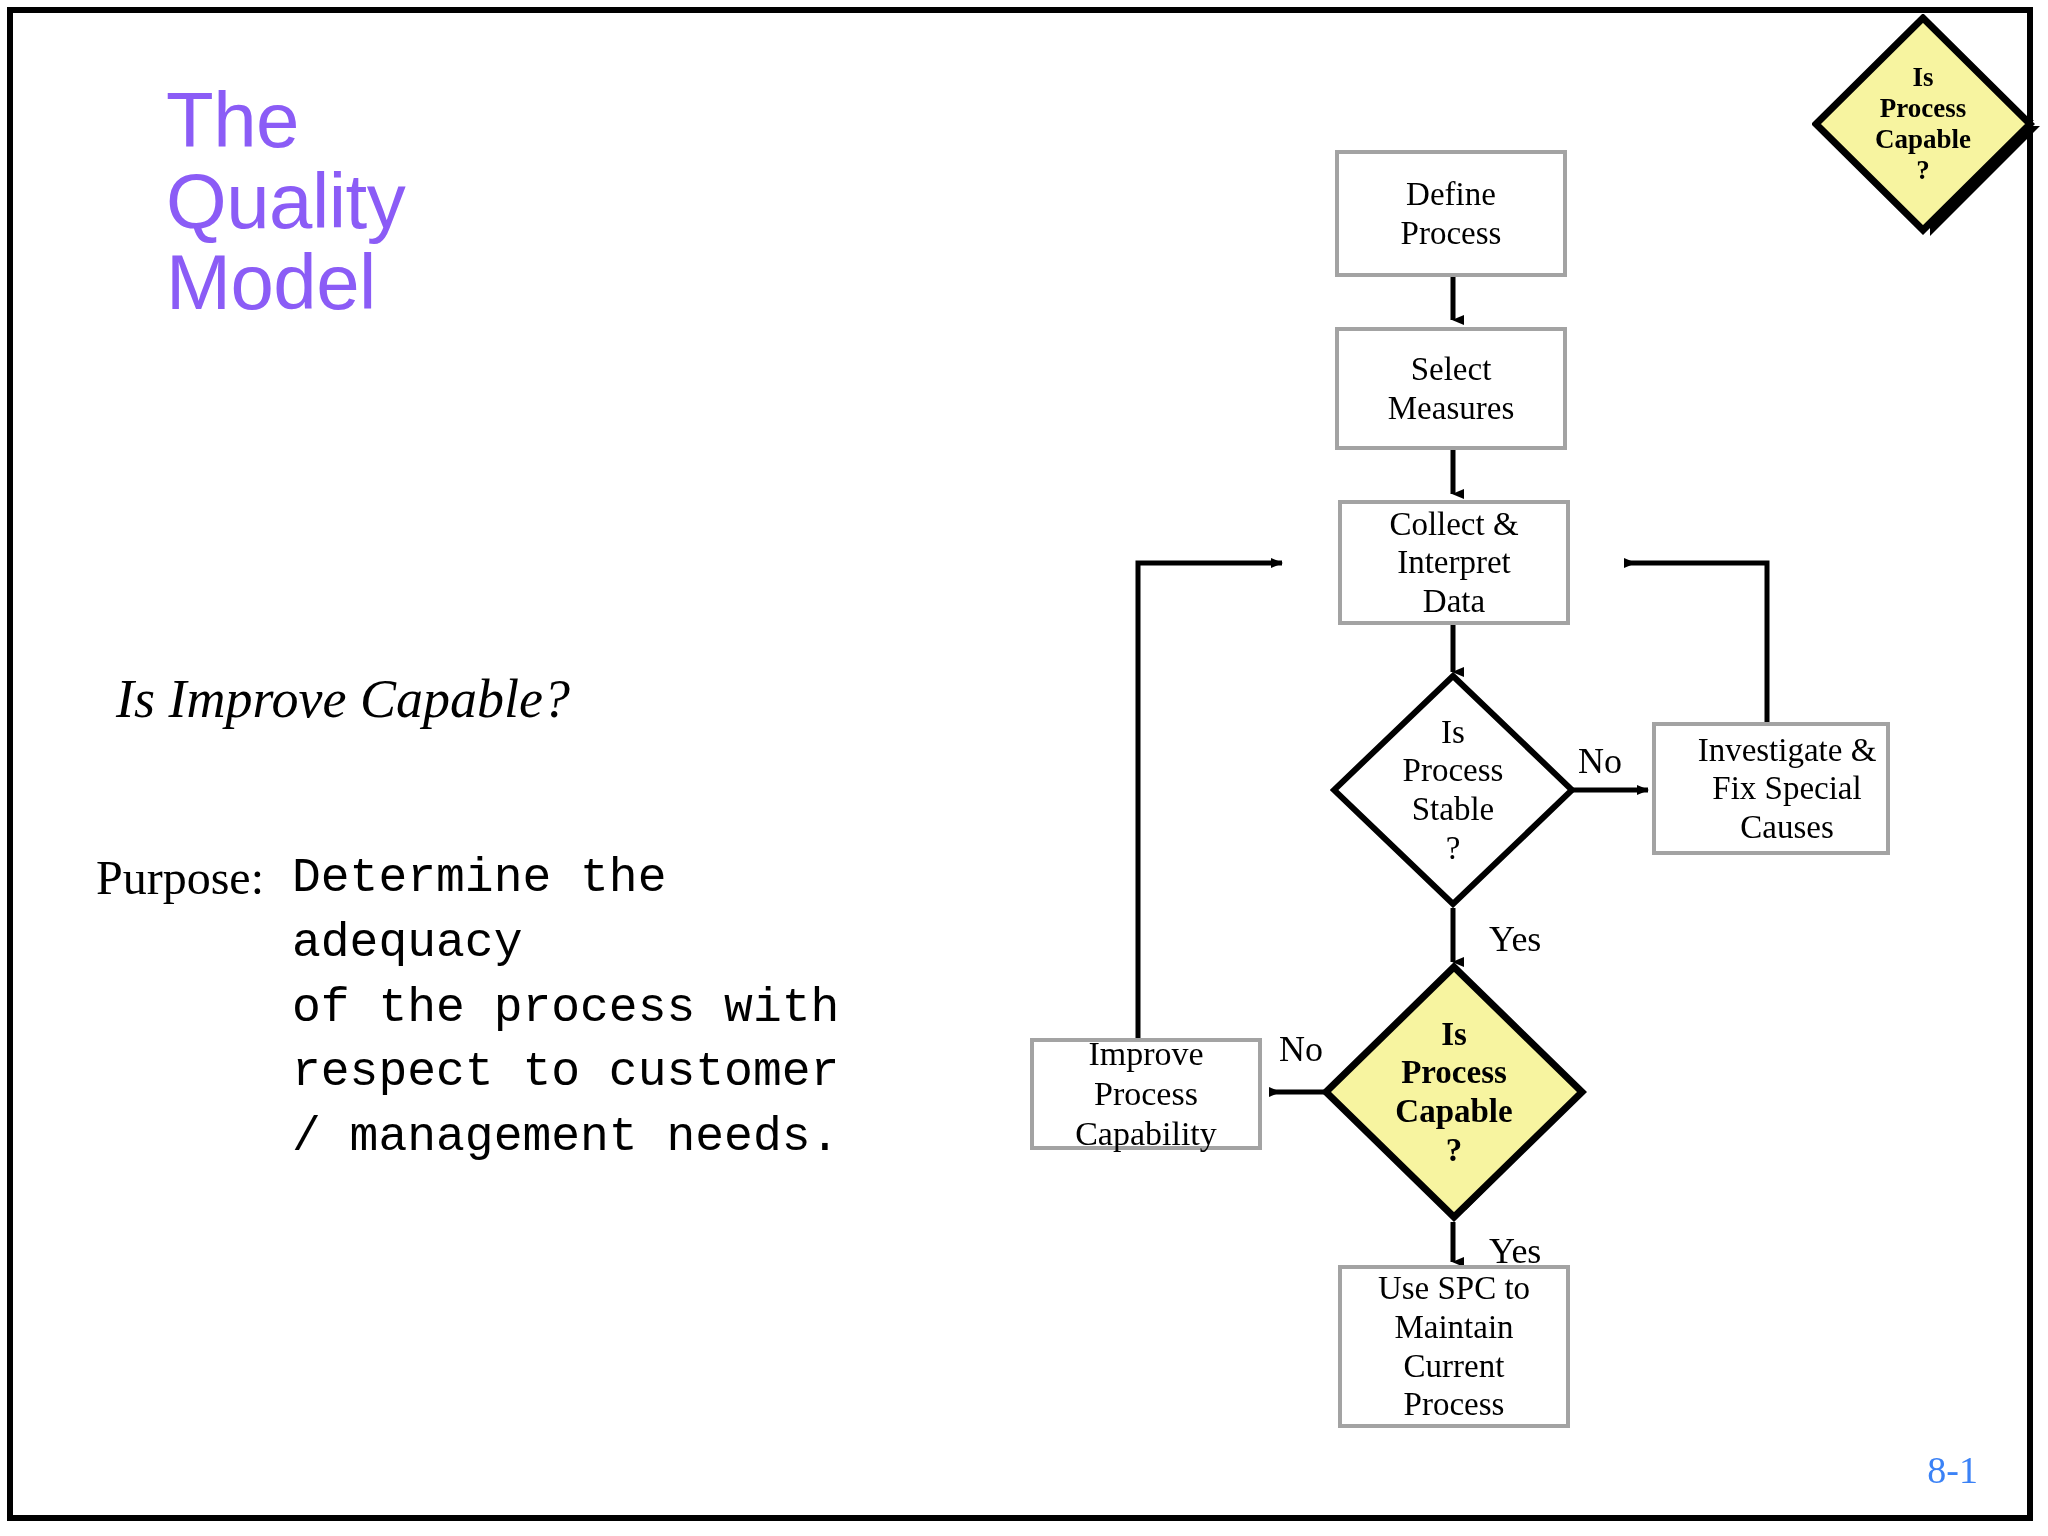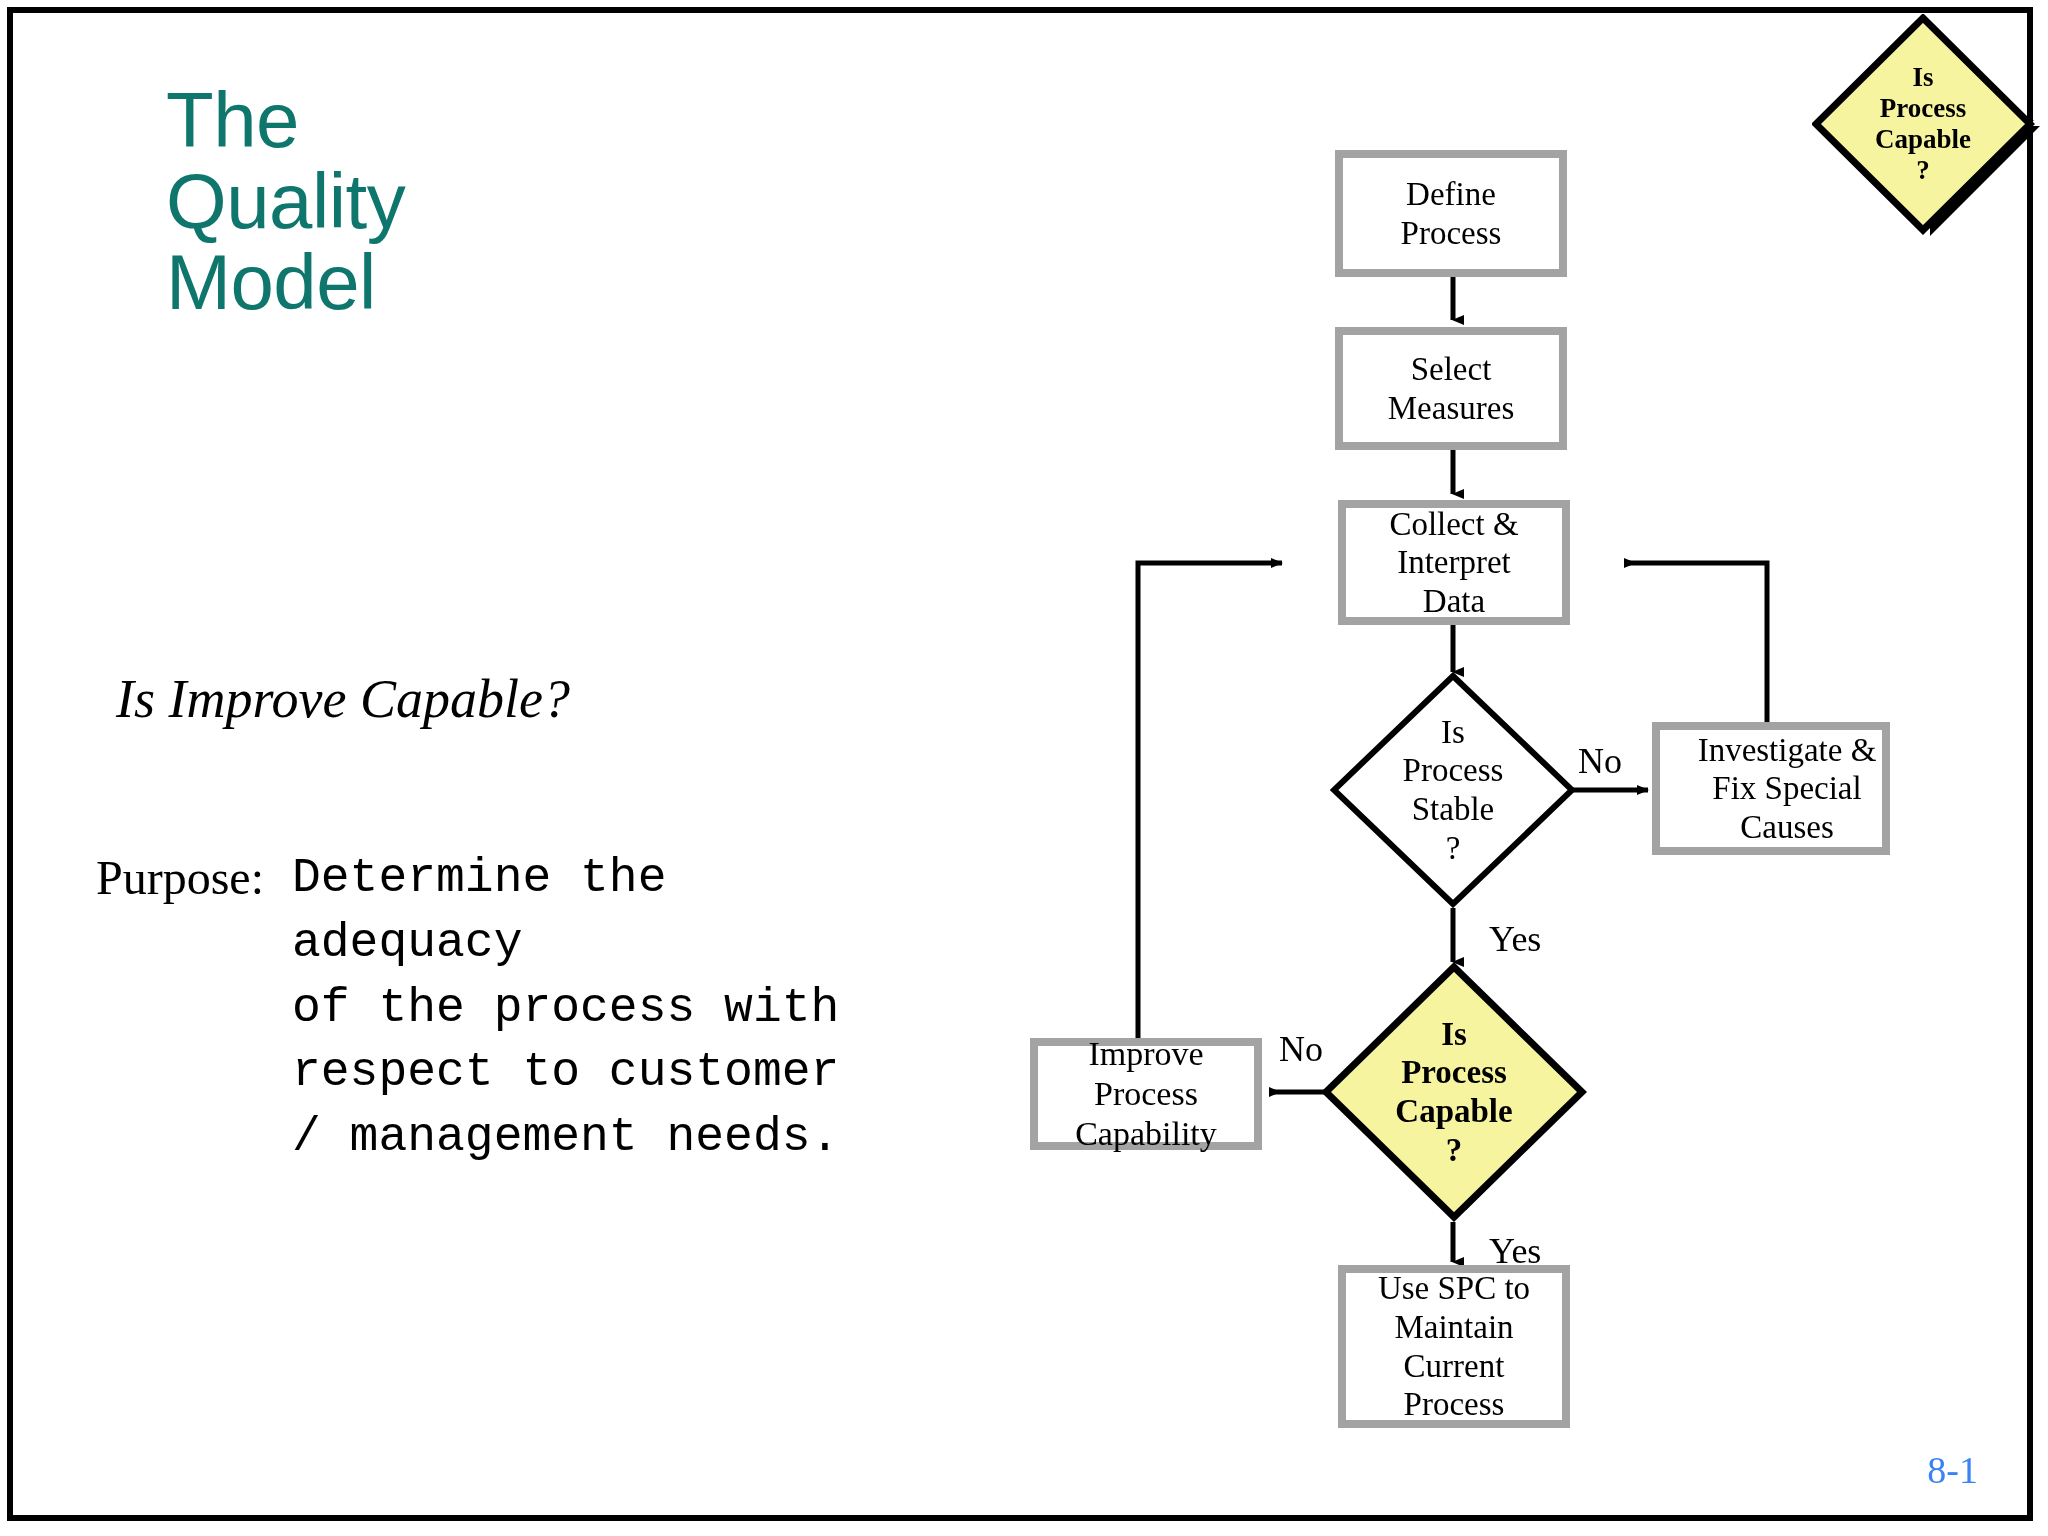--- a/index.html
+++ b/index.html
@@ -29,21 +29,21 @@
 
   
   #title {
     position: absolute;
     left: 166px;
     top: 80px;
     width: 640px;
     font-family: "Liberation Sans", sans-serif;
     font-size: 78px;
     line-height: 1.04;
-    color: #0f766e;
+    color: #8b5cf6;
     letter-spacing: -0.5px;
     font-weight: 400;
   }
   #title .tline { display: block; }
 
   #subhead {
     position: absolute;
     left: 116px;
     top: 668px;
     font-family: "Liberation Serif", serif;
@@ -87,21 +87,21 @@
   #flow {
     position: absolute;
     left: 0;
     top: 0;
     width: 2048px;
     height: 1536px;
   }
   .node {
     position: absolute;
     box-sizing: border-box;
-    border: 8px solid #a3a3a3;
+    border: 4px solid #a3a3a3;
     background: #ffffff;
     font-family: "Liberation Serif", serif;
     font-size: 33px;
     line-height: 1.17;
     color: #000;
     display: flex;
     align-items: center;
     justify-content: center;
     text-align: center;
   }

